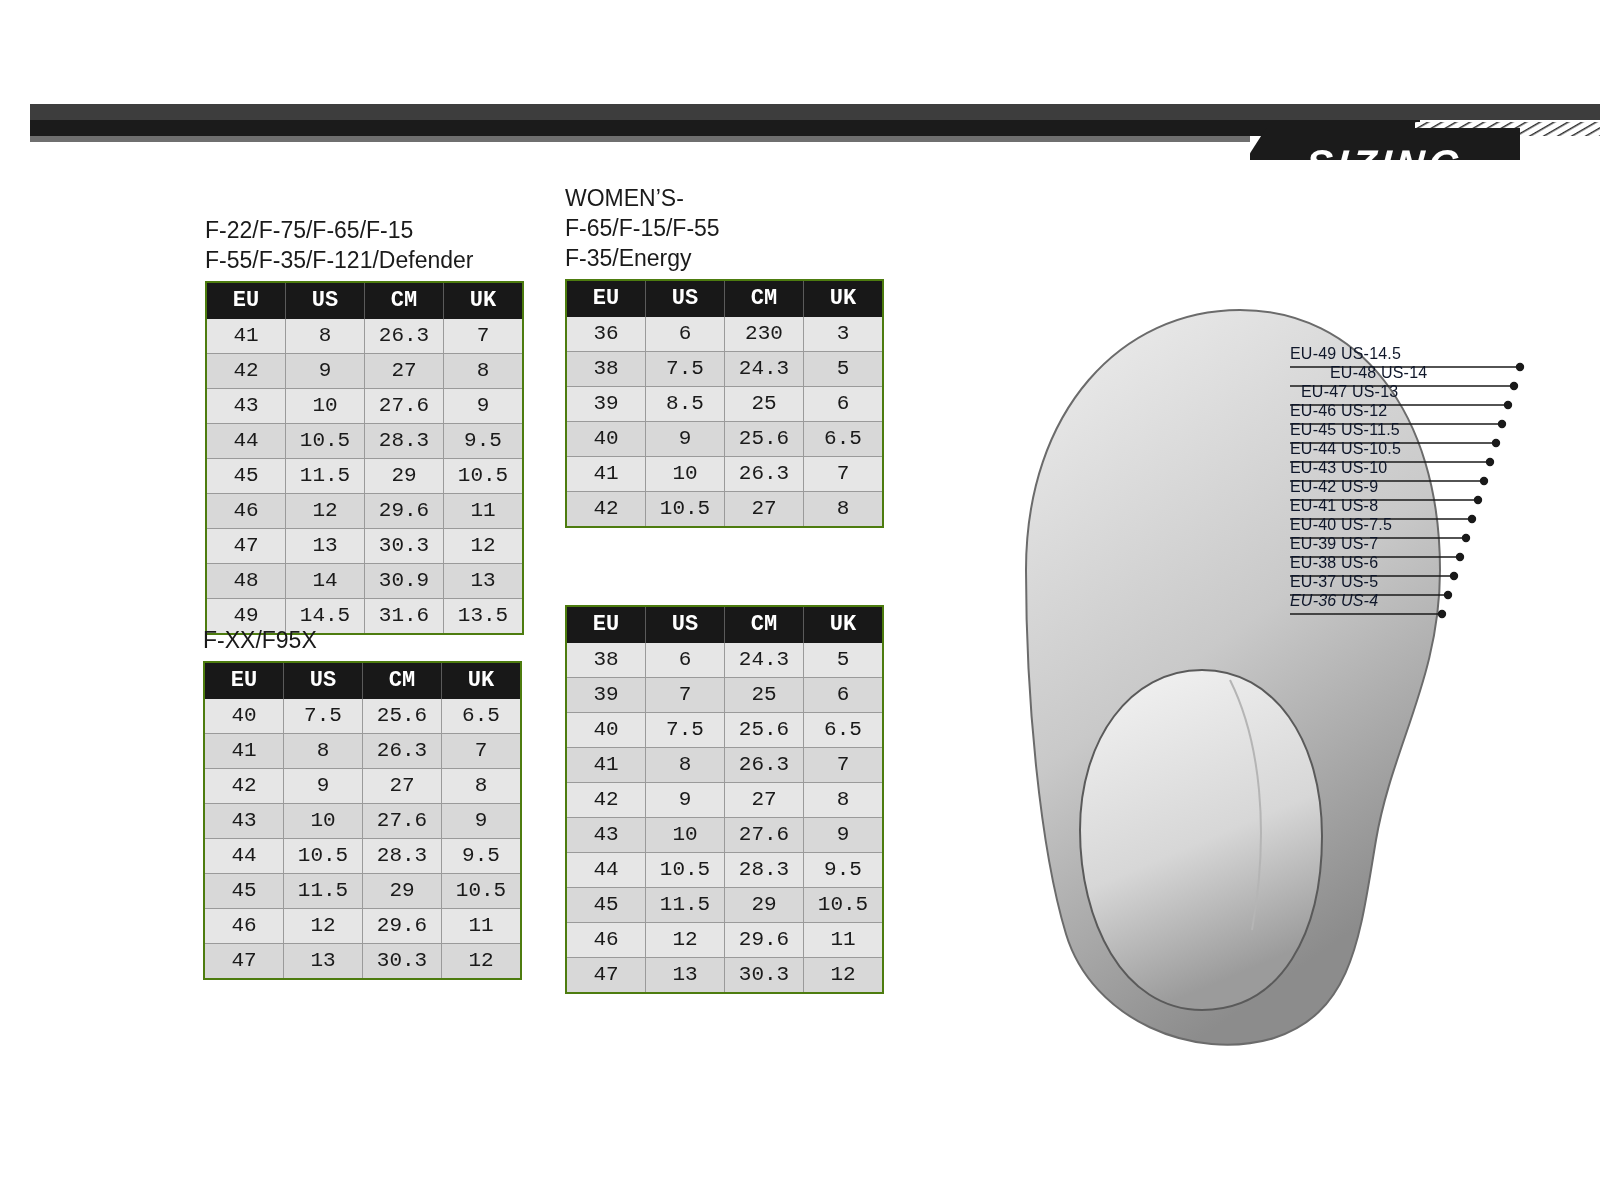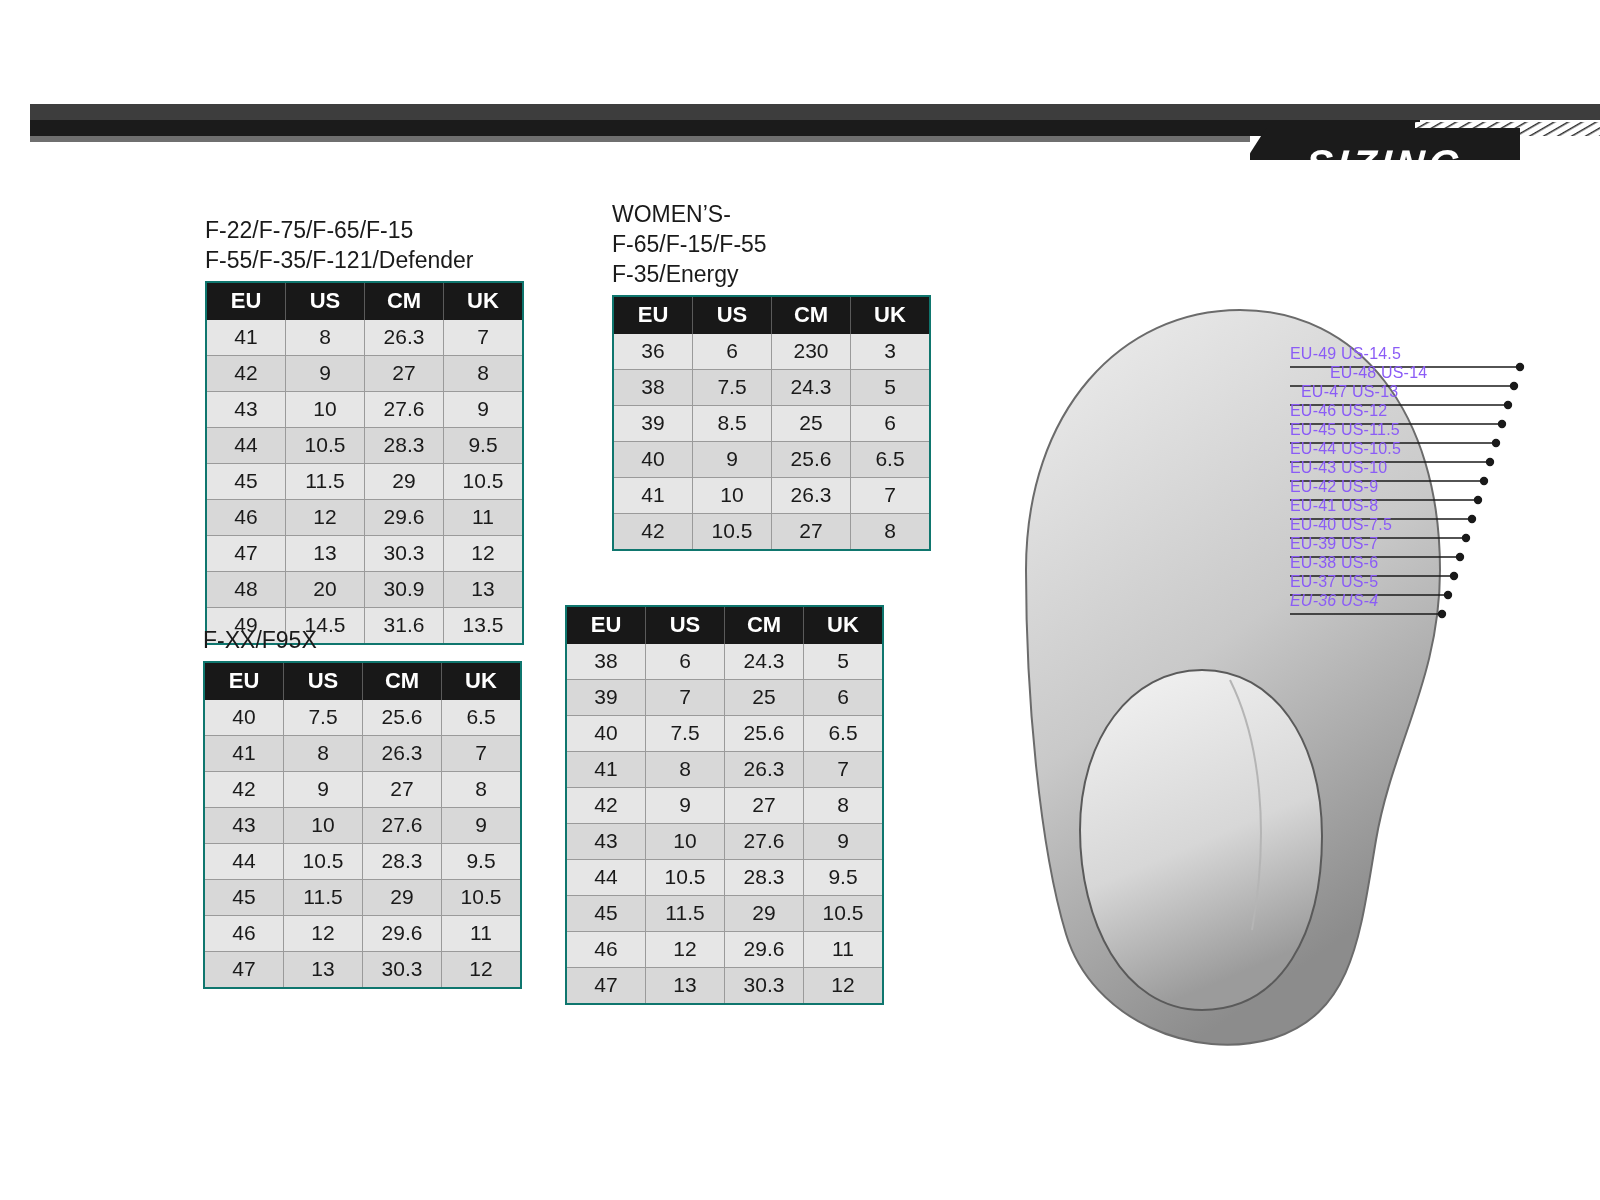--- a/index.html
+++ b/index.html
@@ -49,22 +49,23 @@
   .table-block { position: absolute; }
   .table-title {
     font-size: 23px;
     line-height: 30px;
     color: #1a1a1a;
     white-space: pre-line;
     margin-bottom: 6px;
   }
   table.size-table {
     border-collapse: collapse;
-    border: 2px solid #0f766e;
+    border: 2px solid #4d7c0f;
     background: #ec4899;
+    font-family: Liberation Mono, monospace;
   }
   table.size-table th {
     background: #181818;
     color: #ffffff;
     font-size: 22px;
     font-weight: bold;
     padding: 5px 0 6px 0;
     text-align: center;
     border-right: 1px solid #5a5a5a;
   }
@@ -99,21 +100,21 @@
   .callouts {
     position: absolute;
     left: 1290px;
     top: 345px;
     width: 280px;
     height: 290px;
   }
   .callout-label {
     position: absolute;
     font-size: 16px;
-    color: #8b5cf6;
+    color: #0f172a;
     white-space: nowrap;
     letter-spacing: 0.2px;
   }
 </style>
 </head>
 <body>
 
 <div class="top-bar-wrap">
   <svg width="1600" height="160" viewBox="0 0 1600 160">
     <defs>
@@ -185,35 +186,35 @@
           <td>11</td>
         </tr>
       <tr>
           <td>47</td>
           <td>13</td>
           <td>30.3</td>
           <td>12</td>
         </tr>
       <tr>
           <td>48</td>
-          <td>20</td>
+          <td>14</td>
           <td>30.9</td>
           <td>13</td>
         </tr>
       <tr>
           <td>49</td>
           <td>14.5</td>
           <td>31.6</td>
           <td>13.5</td>
         </tr>
     </tbody>
   </table>
 </div>
 
-<div class="table-block" style="left:565px; top:199px;margin-left:47px;">
+<div class="table-block" style="left:565px; top:183px;">
   <div class="table-title">WOMEN’S-
 F-65/F-15/F-55
 F-35/Energy</div>
   <table class="size-table">
     <thead>
       <tr>
         <th class="col-eu">EU</th>
         <th class="col-us">US</th>
         <th class="col-cm">CM</th>
         <th class="col-uk">UK</th>

